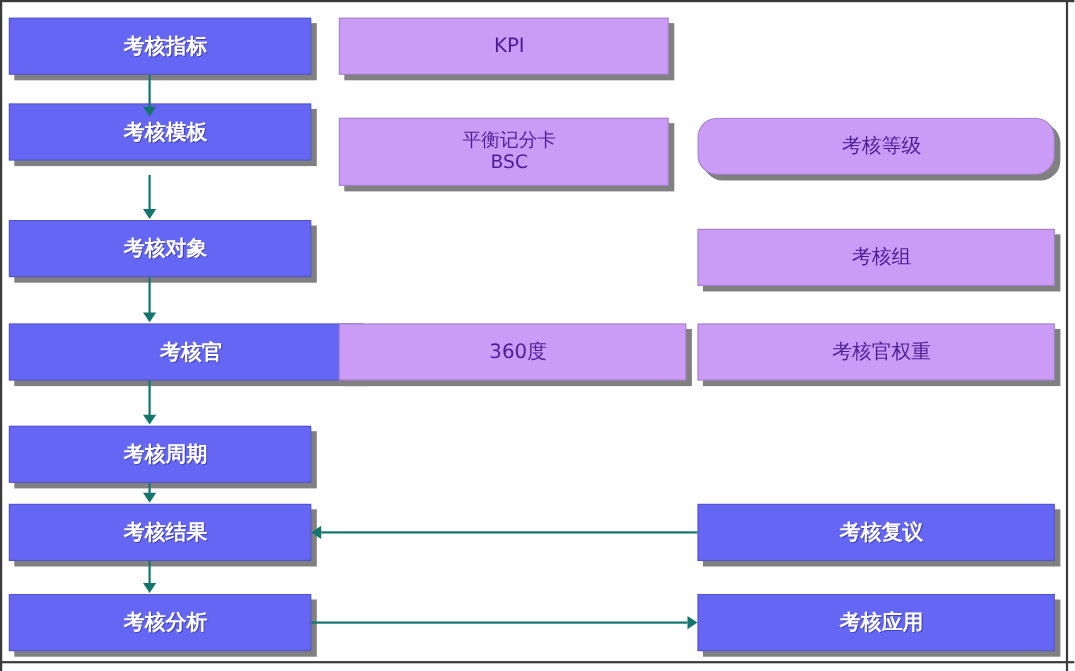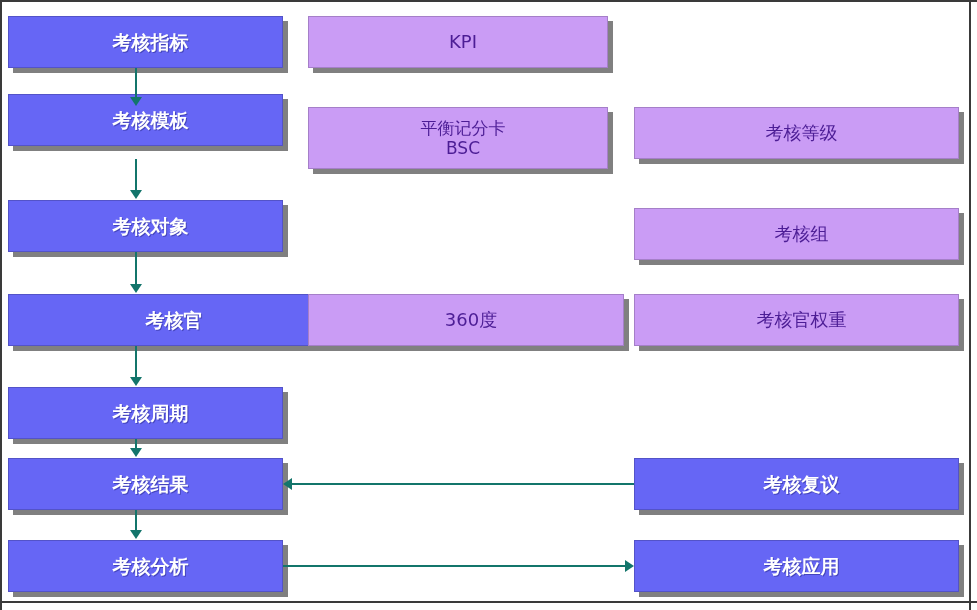--- a/index.html
+++ b/index.html
@@ -135,21 +135,21 @@
   <div class="node purple two-line" style="left:308px; top:107px; width:300px; height:62px; flex-direction:column;">
     <span class="label">平衡记分卡</span>
     <span class="label">BSC</span>
   </div>
 
   <div class="node purple" style="left:308px; top:294px; width:316px; height:52px;">
     <span class="label">360度</span>
   </div>
 
 
-  <div class="node purple" style="left:634px; top:107px; width:325px; height:52px;">
+  <div class="node purple" style="left:634px; top:107px; width:325px; height:52px;border-radius:18px;">
     <span class="label">考核等级</span>
   </div>
 
   <div class="node purple" style="left:634px; top:208px; width:325px; height:52px;">
     <span class="label">考核组</span>
   </div>
 
   <div class="node purple" style="left:634px; top:294px; width:325px; height:52px;">
     <span class="label">考核官权重</span>
   </div>

